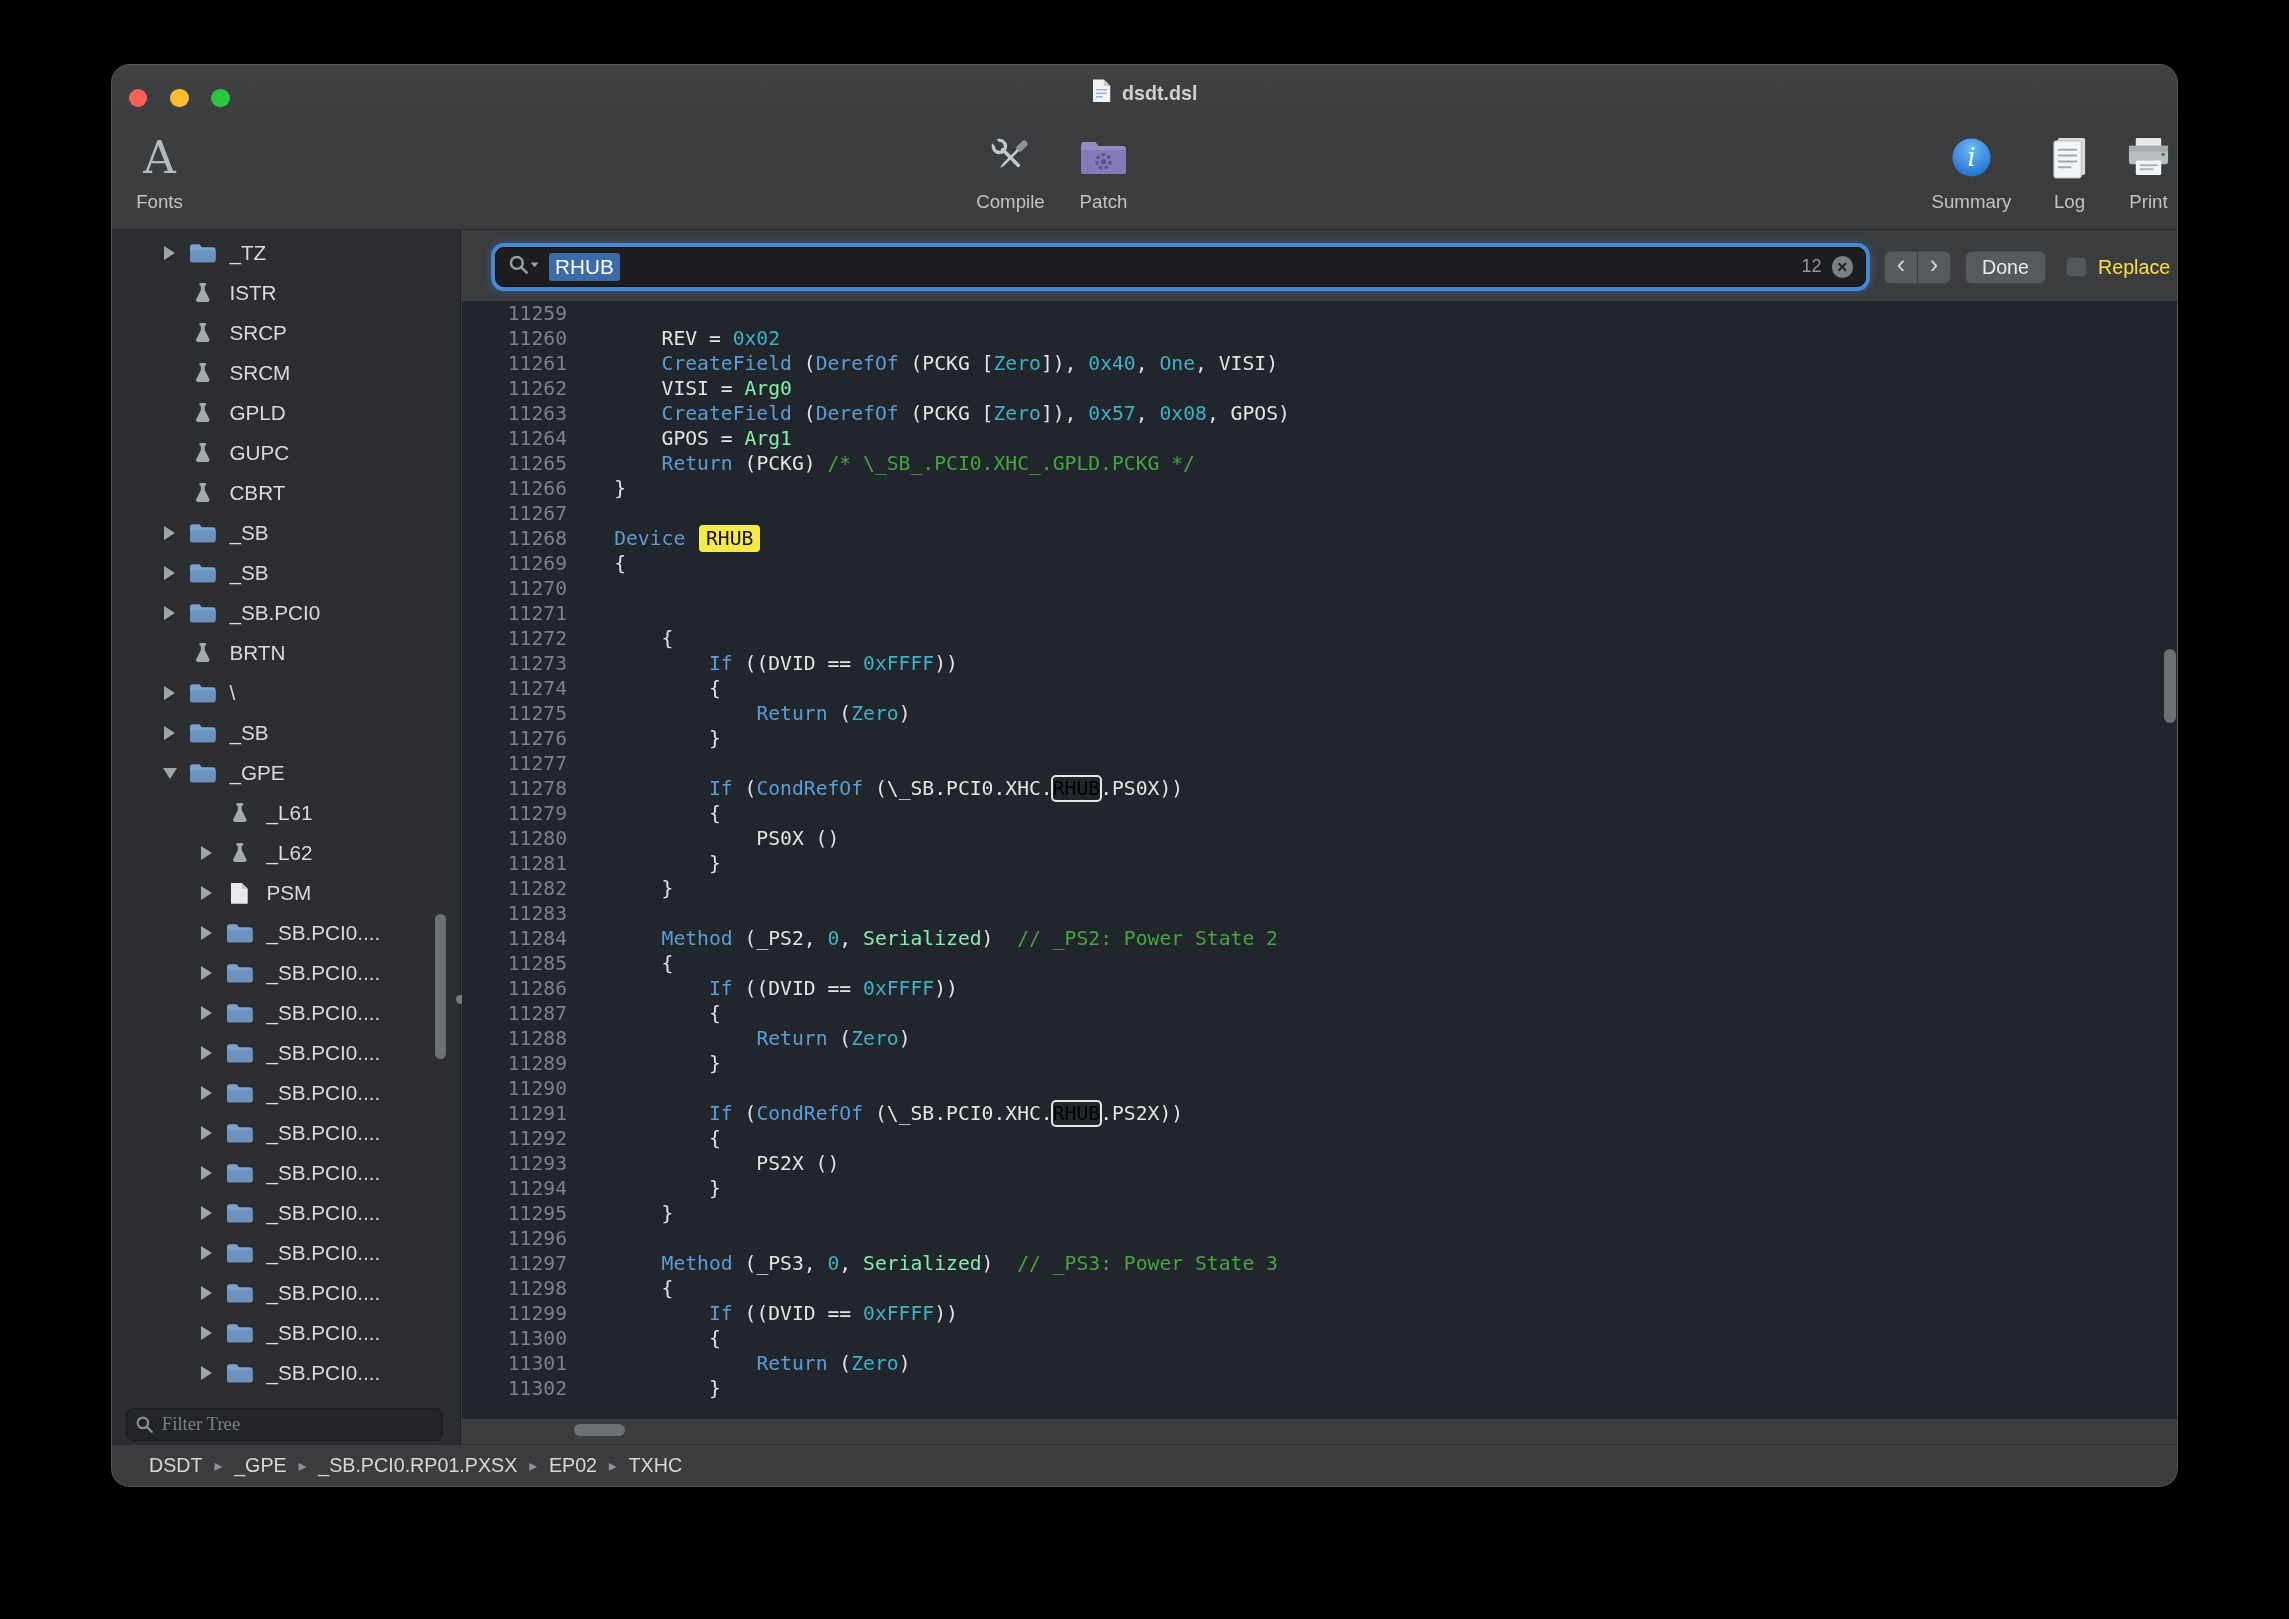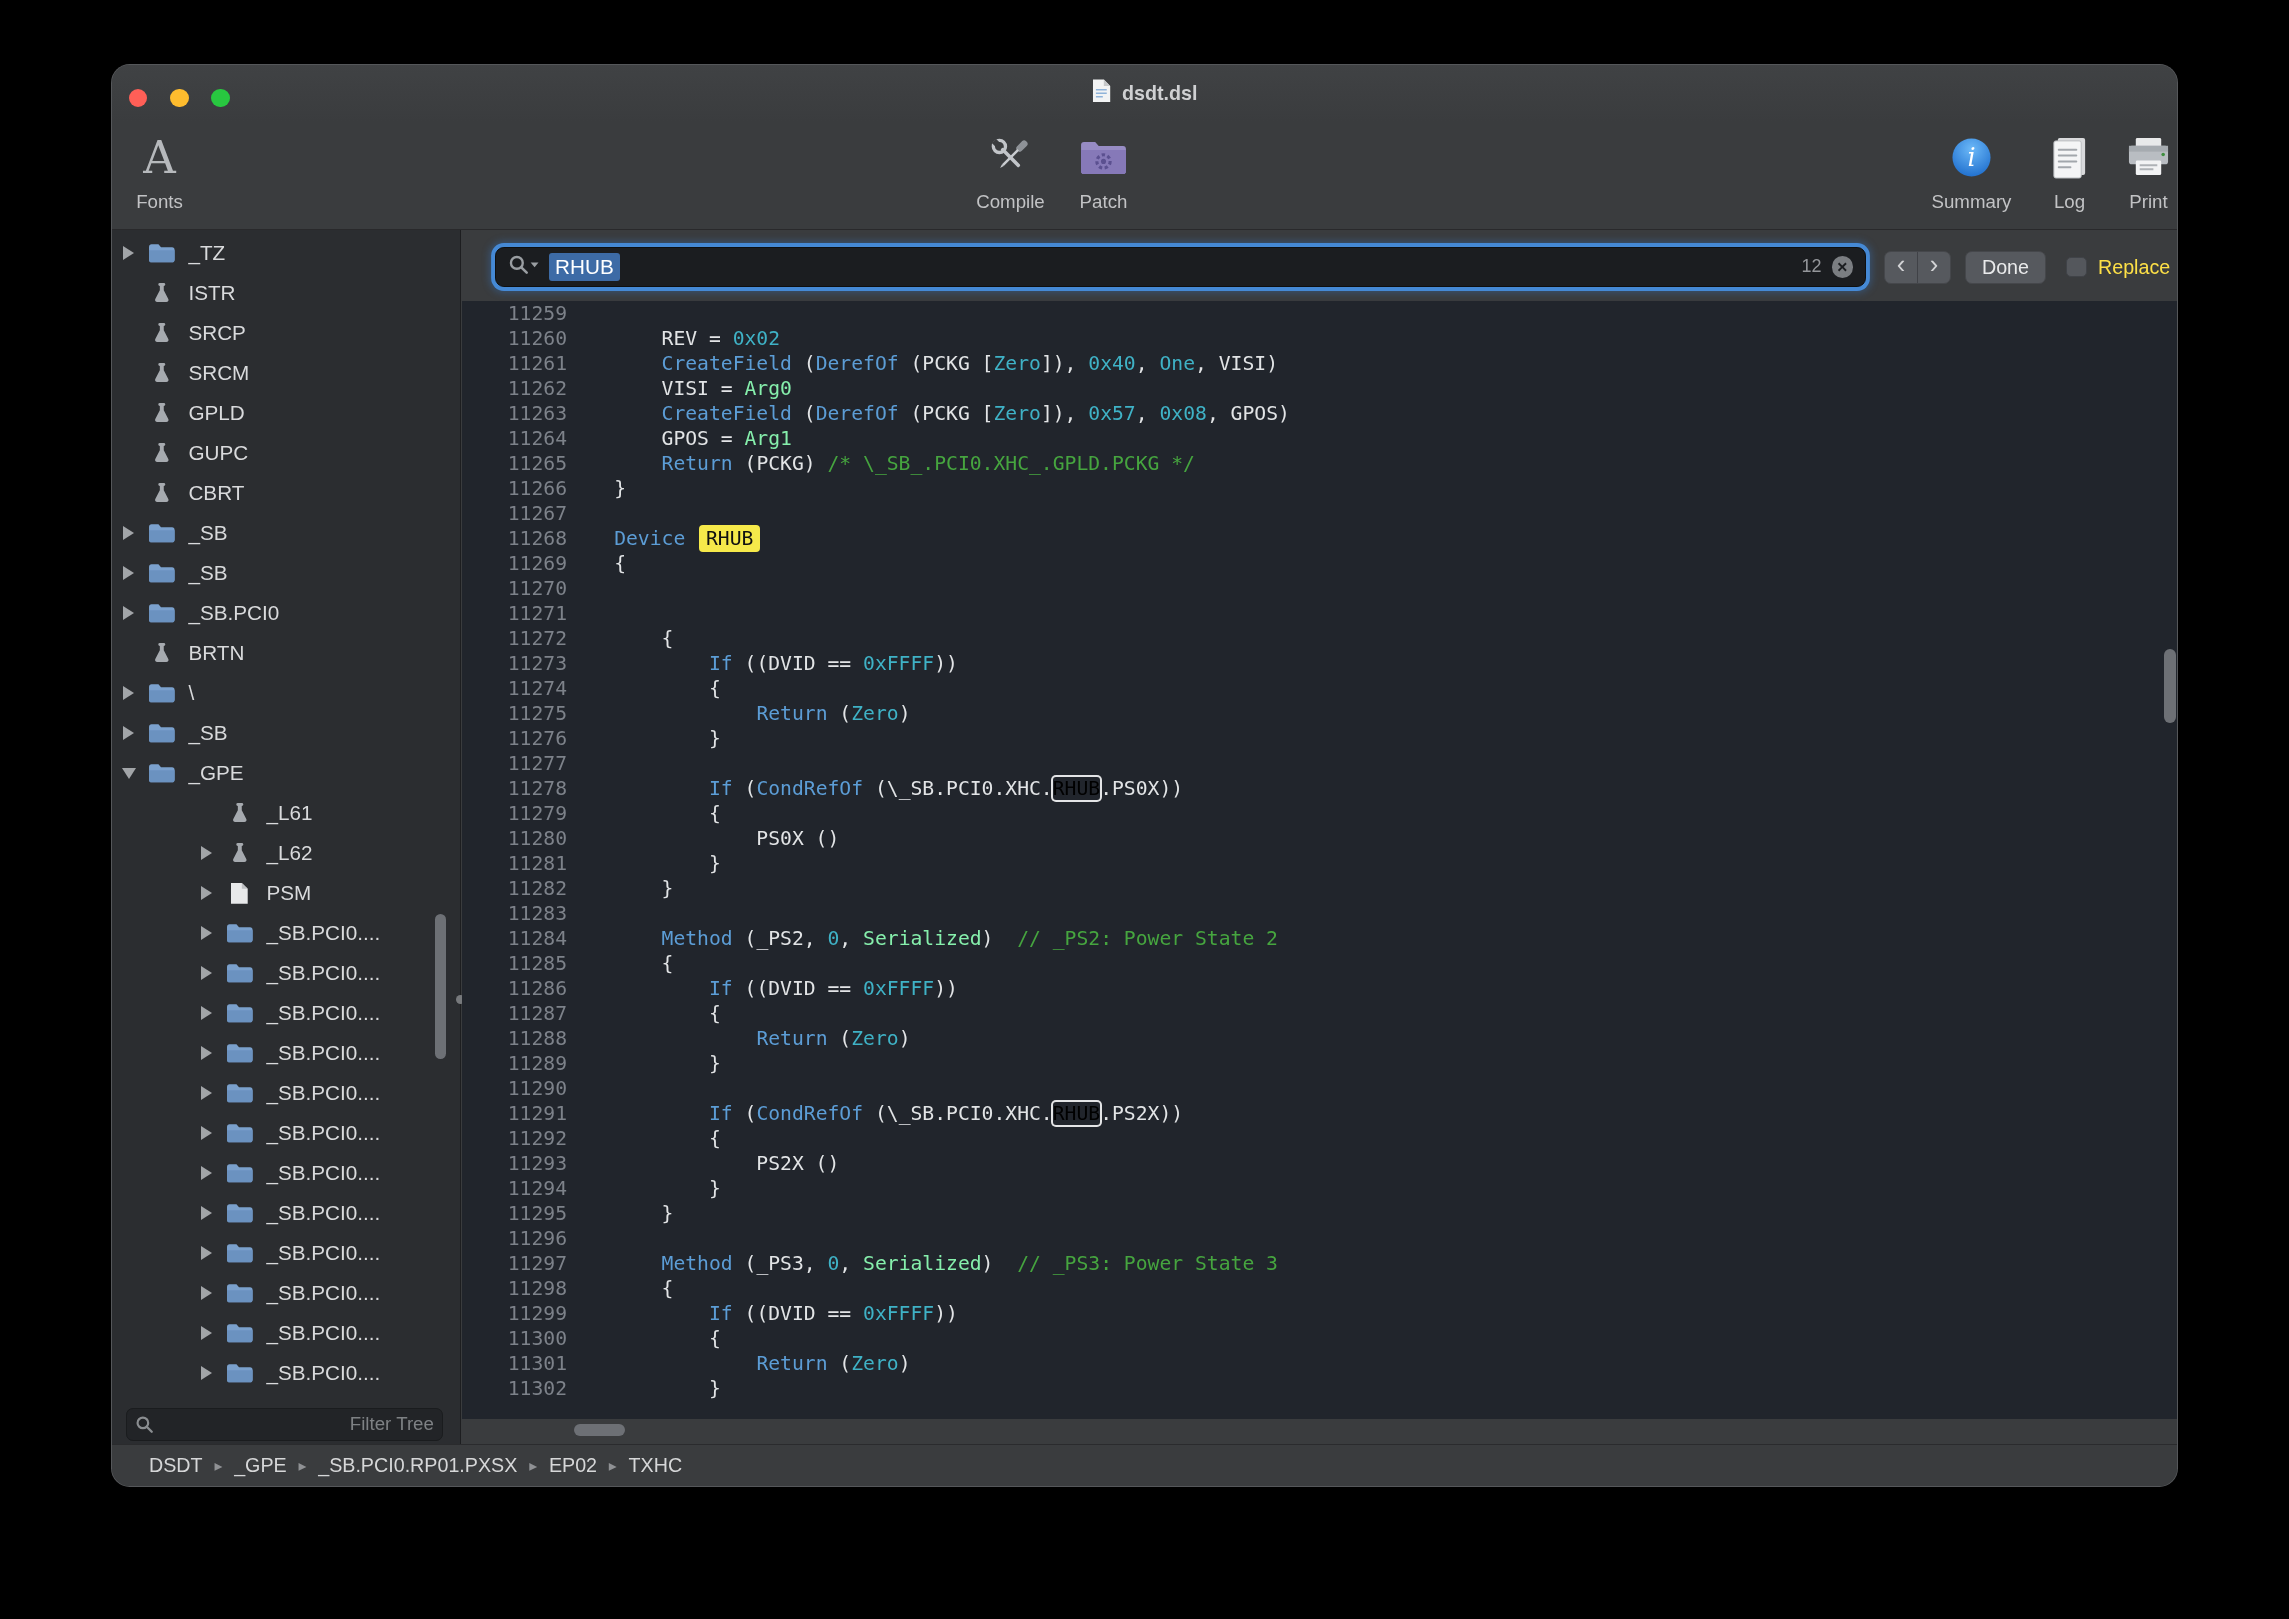--- a/index.html
+++ b/index.html
@@ -26,37 +26,37 @@
   .tb-label { font-size:18.7px; color:#c2c3c5; margin-top:2px; }
   .fonts-glyph { font-family:"DejaVu Serif", serif; font-size:45px; color:#b6b9bc; line-height:1; }
 
   
   .content { position:absolute; top:164px; left:0; right:0; bottom:42px; border-top:1px solid #29292b; }
 
   
   .sidebar { position:absolute; left:0; top:0; width:349px; height:100%;
              background:#2b2d30; border-right:1px solid #1d1e20; }
   .tree { position:absolute; top:3px; left:0; right:11.8px; height:1169px; overflow:hidden; }
-  .tree-row { display:flex; align-items:center; height:40px; }
+  .tree-row { display:flex; align-items:center; height:40px; padding-left:41px; }
   .tree-row.lvl1 { padding-left:78px; }
   .tri { width:33px; display:inline-flex; justify-content:center; flex-shrink:0; }
   .tri.collapsed::before { content:""; border-left:11.8px solid #a2a5a8;
         border-top:7.9px solid transparent; border-bottom:7.9px solid transparent; }
   .tri.expanded::before { content:""; border-top:11.8px solid #a2a5a8;
         border-left:7.9px solid transparent; border-right:7.9px solid transparent; }
   .tree-icon { width:29.6px; display:flex; justify-content:center; margin-left:2px; flex-shrink:0; }
   .tree-label { margin-left:11.8px; font-size:20.7px; color:#d9dadc; white-space:nowrap; }
 
   .sb-scroll-thumb { position:absolute; left:323px; top:684px; width:10.8px; height:145px;
                      border-radius:5.9px; background:#6d7075; }
 
   .filter-wrap { position:absolute; left:13.8px; top:1178px; width:317px; height:32.5px; }
   .filter-wrap input { width:100%; height:100%; background:#222427; border:1px solid #1a1c1e;
         border-radius:6.9px; color:#cfd0d2; font-size:18.7px; padding:0 7.9px 0 35px; outline:none;
-        font-family:Liberation Sans, sans-serif;text-align:right; }
+        font-family:Liberation Serif, serif; }
   .filter-wrap input::placeholder { color:#7e8184; }
   .filter-mag { position:absolute; left:8.9px; top:6.9px; }
 
   .split-handle { position:absolute; left:344px; top:765px; width:8.9px; height:8.9px;
                   border-radius:50%; background:#77797c; }
 
   
   .main { position:absolute; left:350px; top:0; right:0; height:100%; background:#3a3c3e; }
 
   

